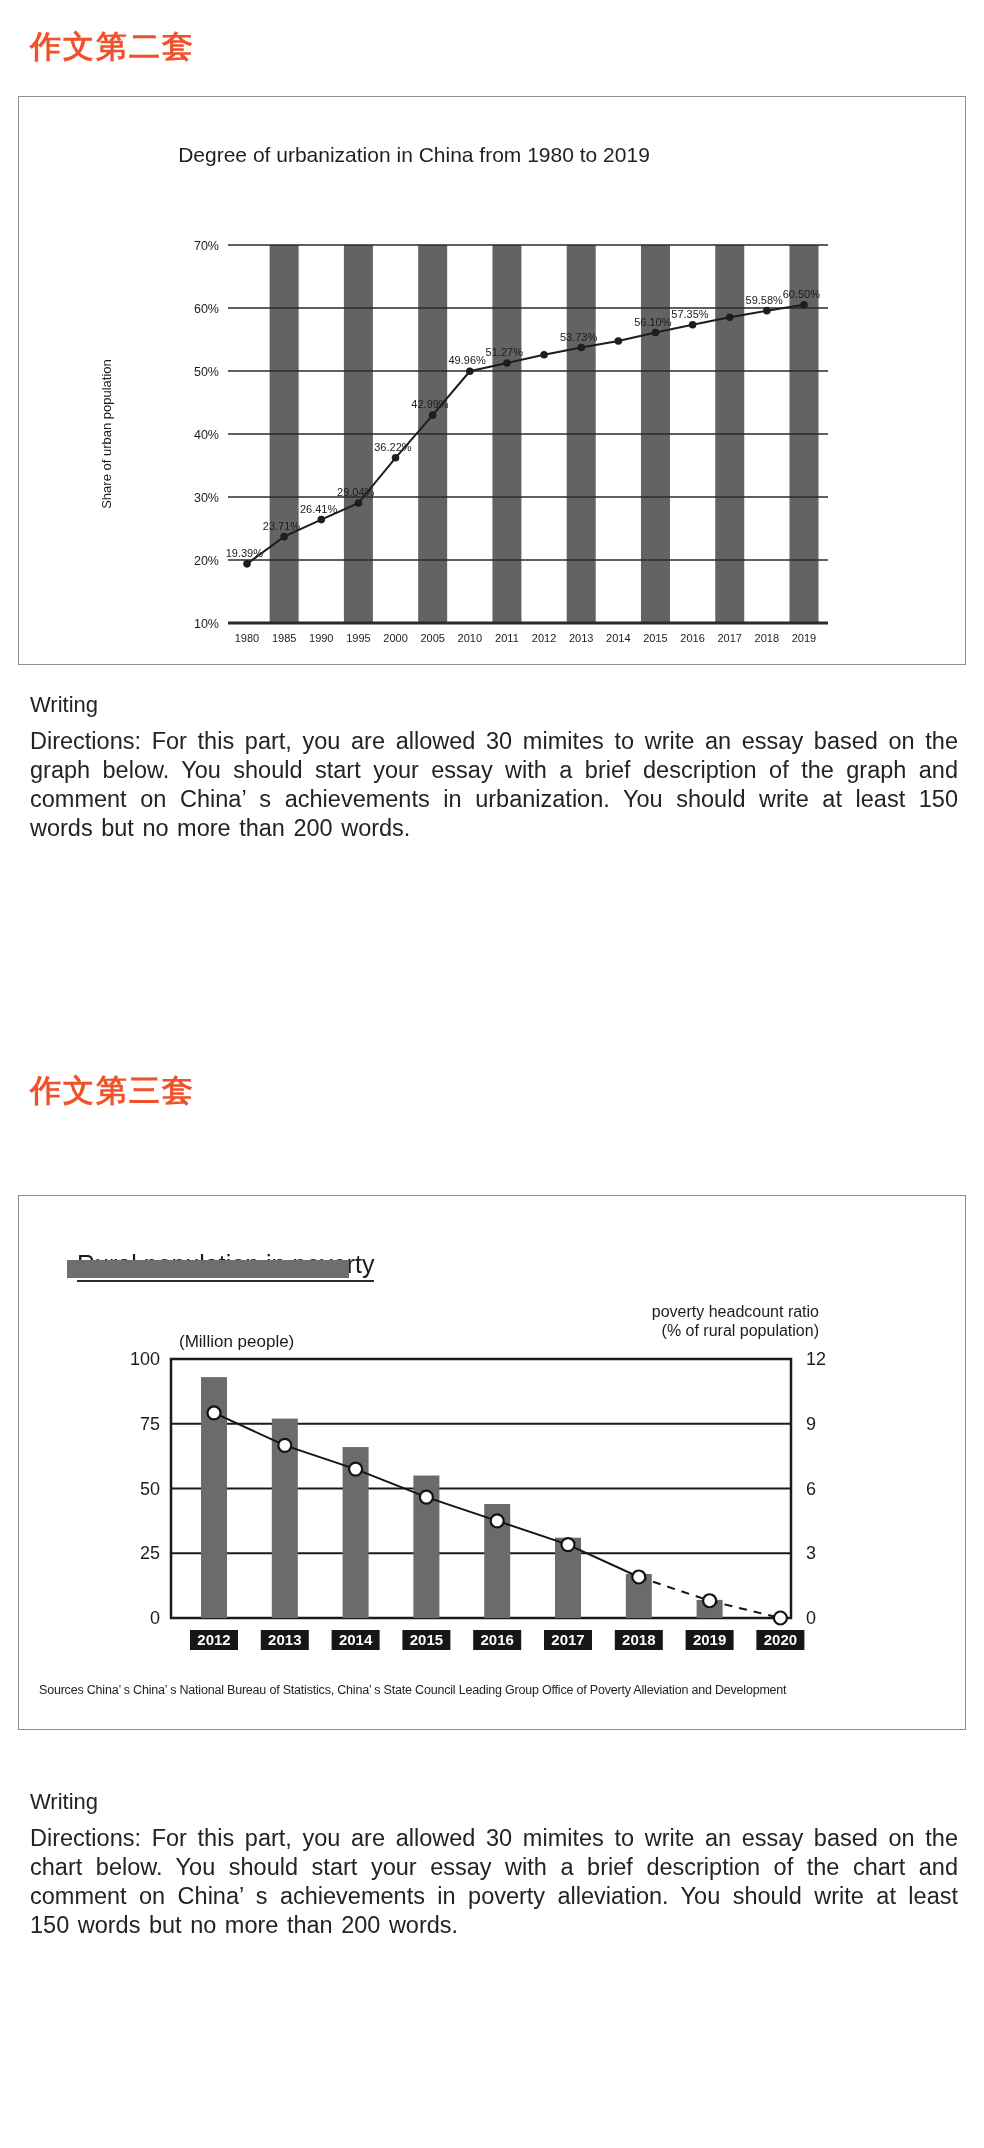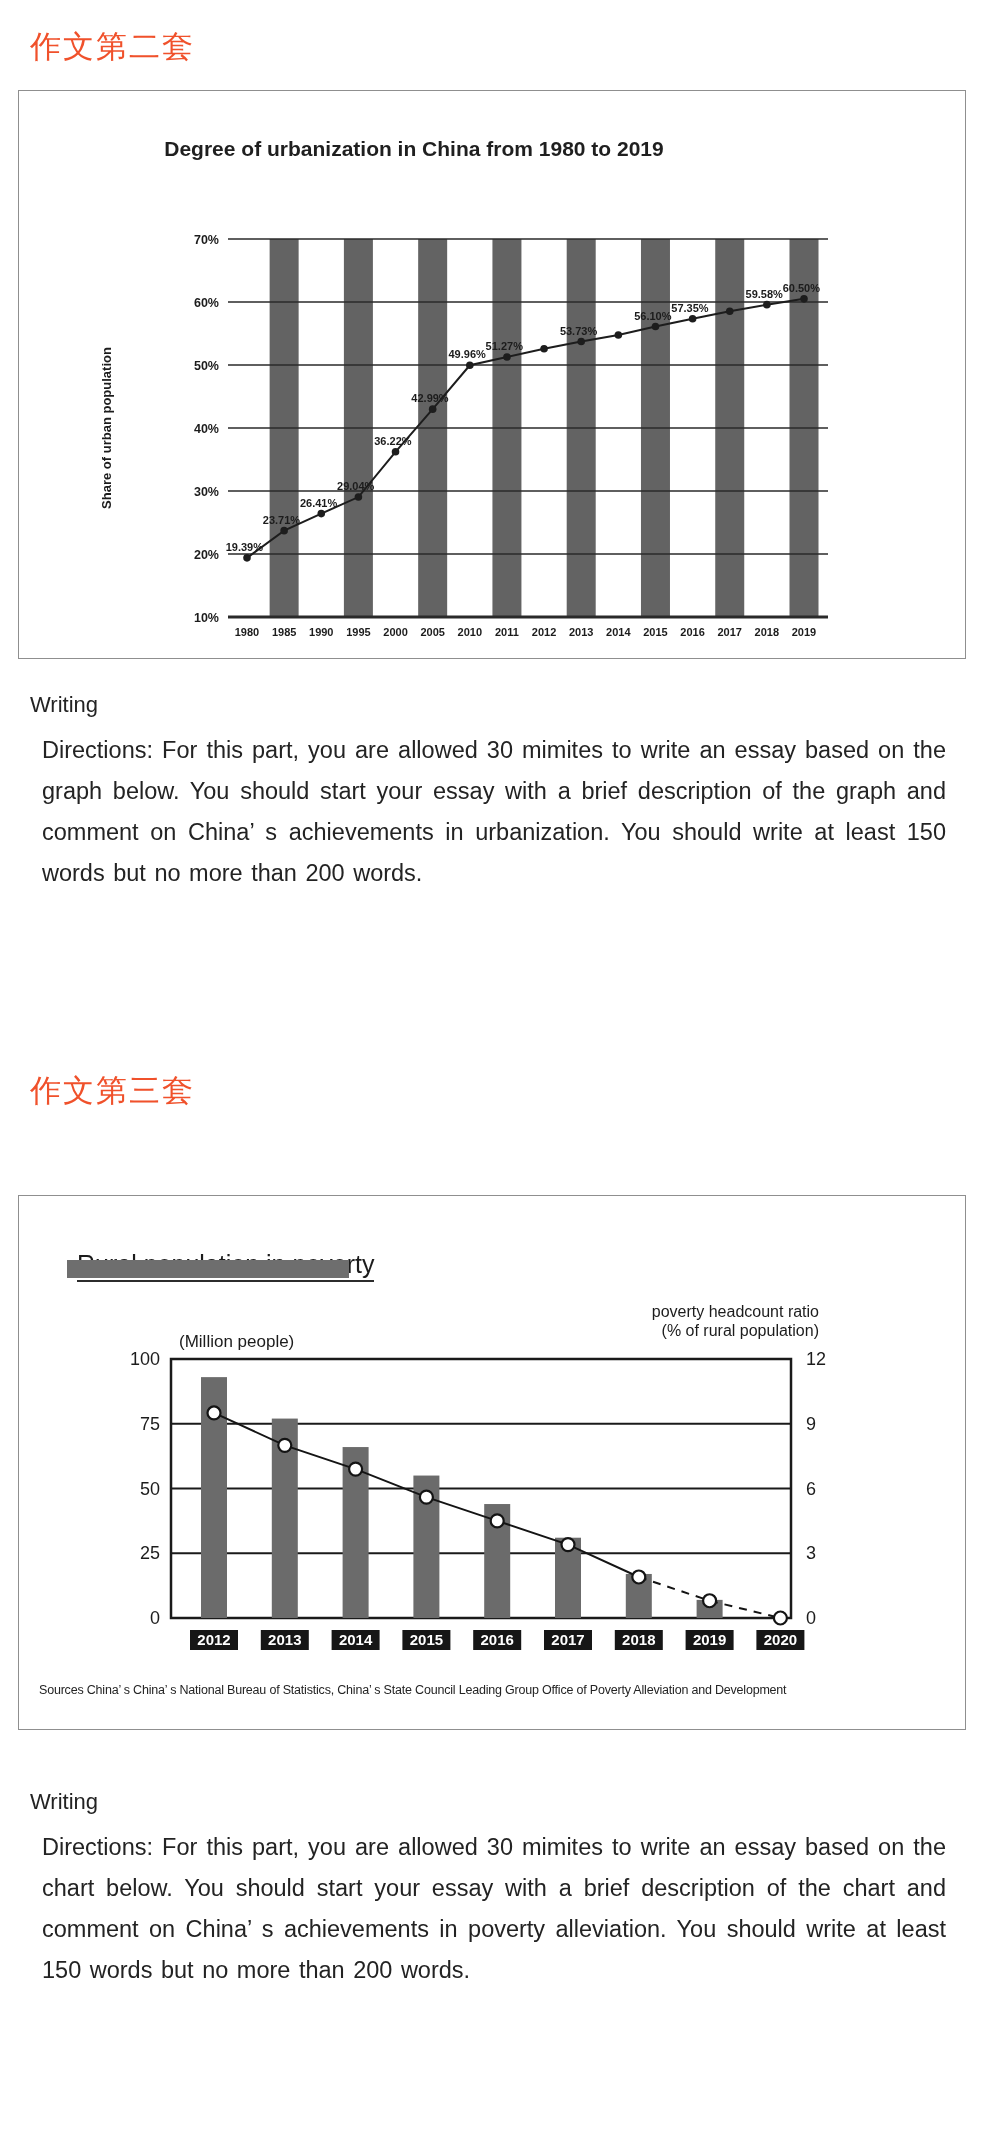--- a/index.html
+++ b/index.html
@@ -1,46 +1,46 @@
 <!DOCTYPE html>
 <html><head>
 <meta charset="utf-8">
 <style>
   html,body{margin:0;padding:0;background:#ffffff;}
   body{font-family:"Liberation Sans",sans-serif;color:#232323;}
   .page{position:relative;width:984px;height:2148px;background:#ffffff;overflow:hidden;}
 
-  .cn-header{position:absolute;left:30px;font-size:31px;font-weight:normal;color:#f0512b;
+  .cn-header{position:absolute;left:30px;font-size:31px;font-weight:bold;color:#f0512b;
              font-family:"Liberation Sans",sans-serif;letter-spacing:2px;}
   #header1{top:26px;}
   #header2{top:1070px;}
 
   .chart-box{position:absolute;left:18px;width:946px;background:#fff;border:1.5px solid #8f8f8f;}
-  #box1{top:90px;height:567px;font-weight:bold;}
+  #box1{top:96px;height:567px;}
   #box2{top:1195px;height:533px;}
 
   #chart1-title{position:absolute;left:0;top:46px;width:790px;text-align:center;
                 font-size:21px;color:#1f1f1f;}
   #chart1-svg{position:absolute;left:0;top:0;width:946px;height:567px;}
 
   #chart2-title{position:absolute;left:58px;top:34px;font-size:25px;color:#1c1c1c;
                 border-bottom:2px solid #2c2c2c;padding-bottom:1px;margin-top:20px;}
   #chart2-bar{position:absolute;left:48px;top:64px;width:282px;height:18px;background:#6e6e6e;}
   #chart2-svg{position:absolute;left:0;top:0;width:946px;height:533px;}
   #chart2-sources{position:absolute;left:20px;top:487px;width:906px;
                   font-size:12.5px;letter-spacing:-0.2px;color:#242424;white-space:nowrap;}
 
   svg{font-family:"Liberation Sans",sans-serif;}
 
   .writing-block{position:absolute;left:30px;width:928px;}
   #writing1{top:692px;}
   #writing2{top:1789px;}
   .writing-heading{font-size:22px;color:#232323;margin:0 0 9px 0;}
-  .directions{font-size:23.5px;line-height:41px;color:#232323;text-align:justify;
-              text-justify:inter-word;margin:12px;word-spacing:2px;}
+  .directions{font-size:23.5px;line-height:29px;color:#232323;text-align:justify;
+              text-justify:inter-word;margin:0;word-spacing:2px;}
 </style>
 </head>
 <body>
 
 <div class="page">
 
   <div id="header1" class="cn-header">作文第二套</div>
 
   <div id="box1" class="chart-box">
     <div id="chart1-title">Degree of urbanization in China from 1980 to 2019</div>

